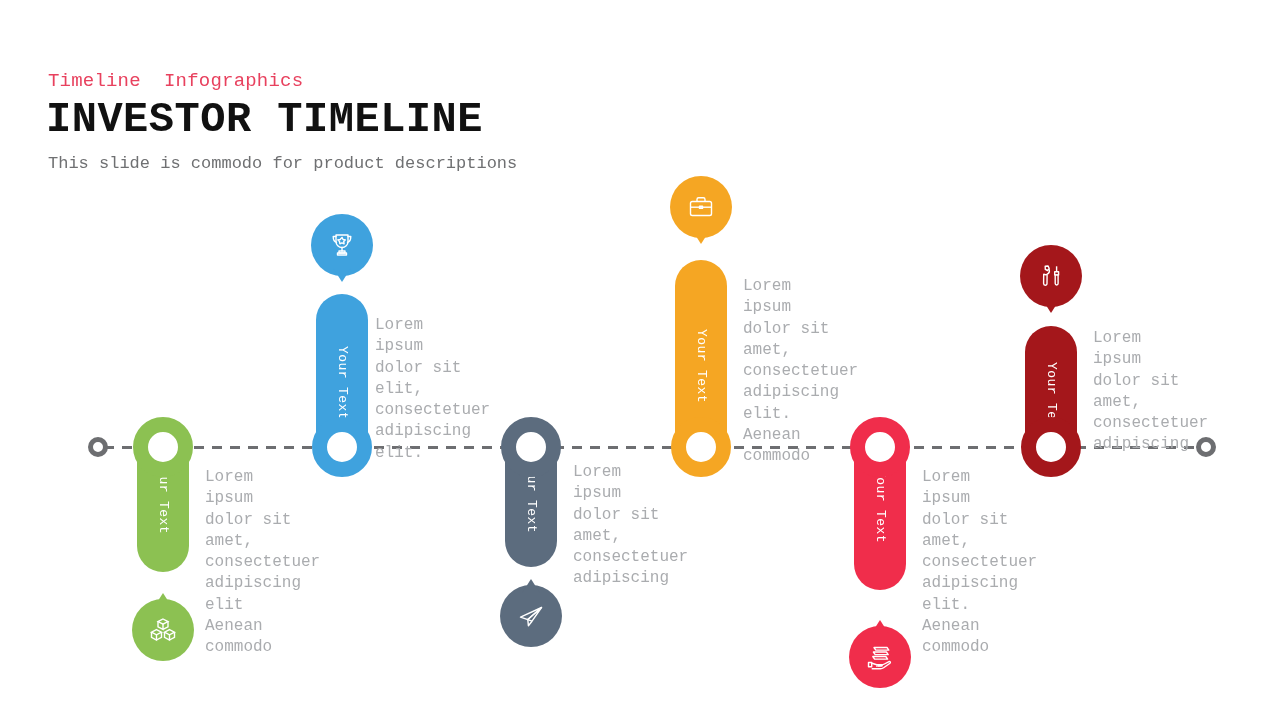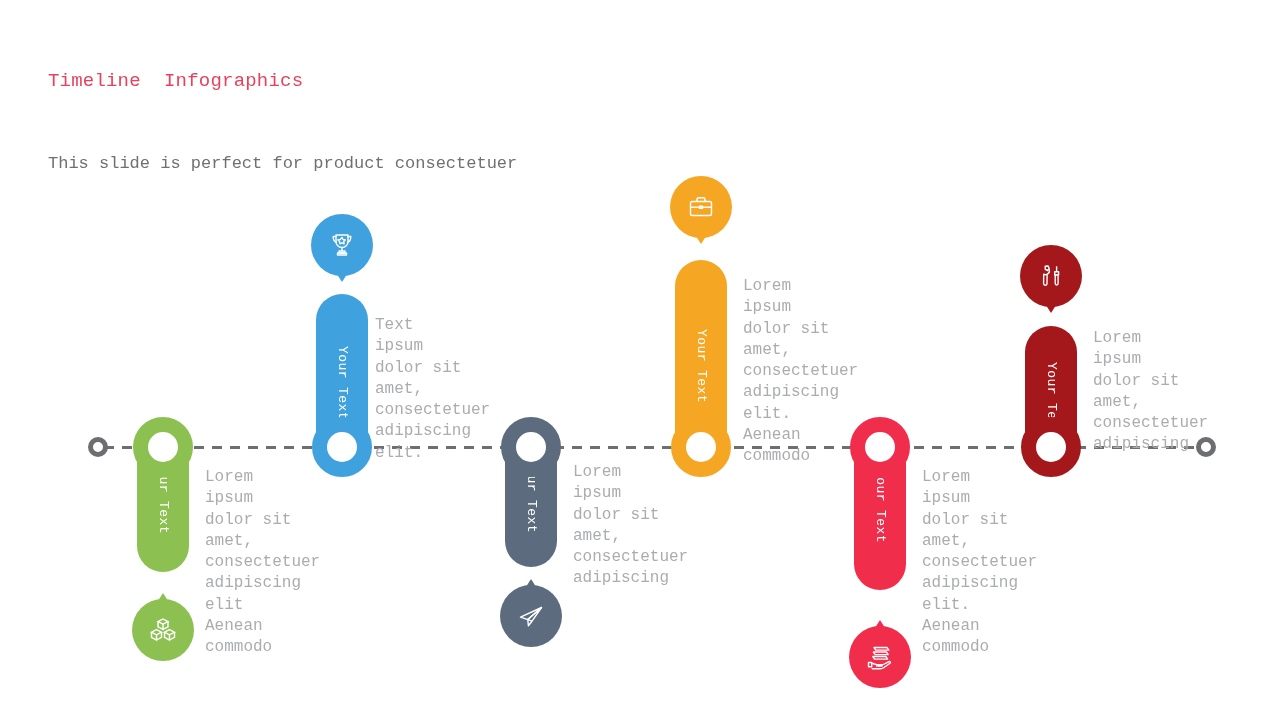--- a/index.html
+++ b/index.html
@@ -152,21 +152,22 @@
     line-height: 1.33;
     color: #aaacaf;
   }
 </style>
 </head>
 <body>
 
 <div id="slide">
 
   <div class="eyebrow">Timeline  Infographics</div>
-  <div class="subtitle">This slide is perfect for product consectetuer</div>
+  <div class="main-title">INVESTOR TIMELINE</div>
+  <div class="subtitle">This slide is commodo for product descriptions</div>
 
   <div class="timeline-line"></div>
   <div class="endpoint left"></div>
   <div class="endpoint right"></div>
 
   <div class="node" style="left:163px">
     <div class="capsule" style="top:410px;height:150px;background:#8cc152">
       <span class="capsule-label">Your Text</span>
     </div>
     <div class="ring" style="top:405px;color:#8cc152"></div>
@@ -193,21 +194,21 @@
       <span class="tail"></span>
       <svg width="32" height="32" viewBox="0 0 32 32" fill="none" stroke="#ffffff" stroke-width="1.4" stroke-linecap="round" stroke-linejoin="round">
         <path d="M10 6h12v6.5a6 6 0 0 1-12 0z"></path>
         <path d="M10 7.5H7.2c0 3.6 1.4 5.4 3.3 5.9M22 7.5h2.8c0 3.6-1.4 5.4-3.3 5.9"></path>
         <path d="M16 18.5v3.5"></path>
         <path d="M13 22h6v2h-6z"></path>
         <path d="M11.5 24h9v2h-9z"></path>
         <path d="M16 8.4l1.05 2.1 2.35.33-1.7 1.65.4 2.32L16 13.81l-2.1 1-.4-2.32-1.7-1.65 2.35-.33z"></path>
       </svg>
     </div>
-    <div class="desc" style="left:33px;top:303px;width:90px">Text ipsum dolor sit amet, consectetuer adipiscing elit.</div>
+    <div class="desc" style="left:33px;top:303px;width:90px">Lorem ipsum dolor sit elit, consectetuer adipiscing elit.</div>
   </div>
 
   <div class="node" style="left:531px">
     <div class="capsule" style="top:412px;height:143px;background:#5c6c7e">
       <span class="capsule-label">Your Text</span>
     </div>
     <div class="ring" style="top:405px;color:#5c6c7e"></div>
     <div class="bubble up" style="top:573px;background:#5c6c7e;color:#5c6c7e">
       <span class="tail"></span>
       <svg width="32" height="32" viewBox="0 0 32 32" fill="none" stroke="#ffffff" stroke-width="1.4" stroke-linejoin="round">

